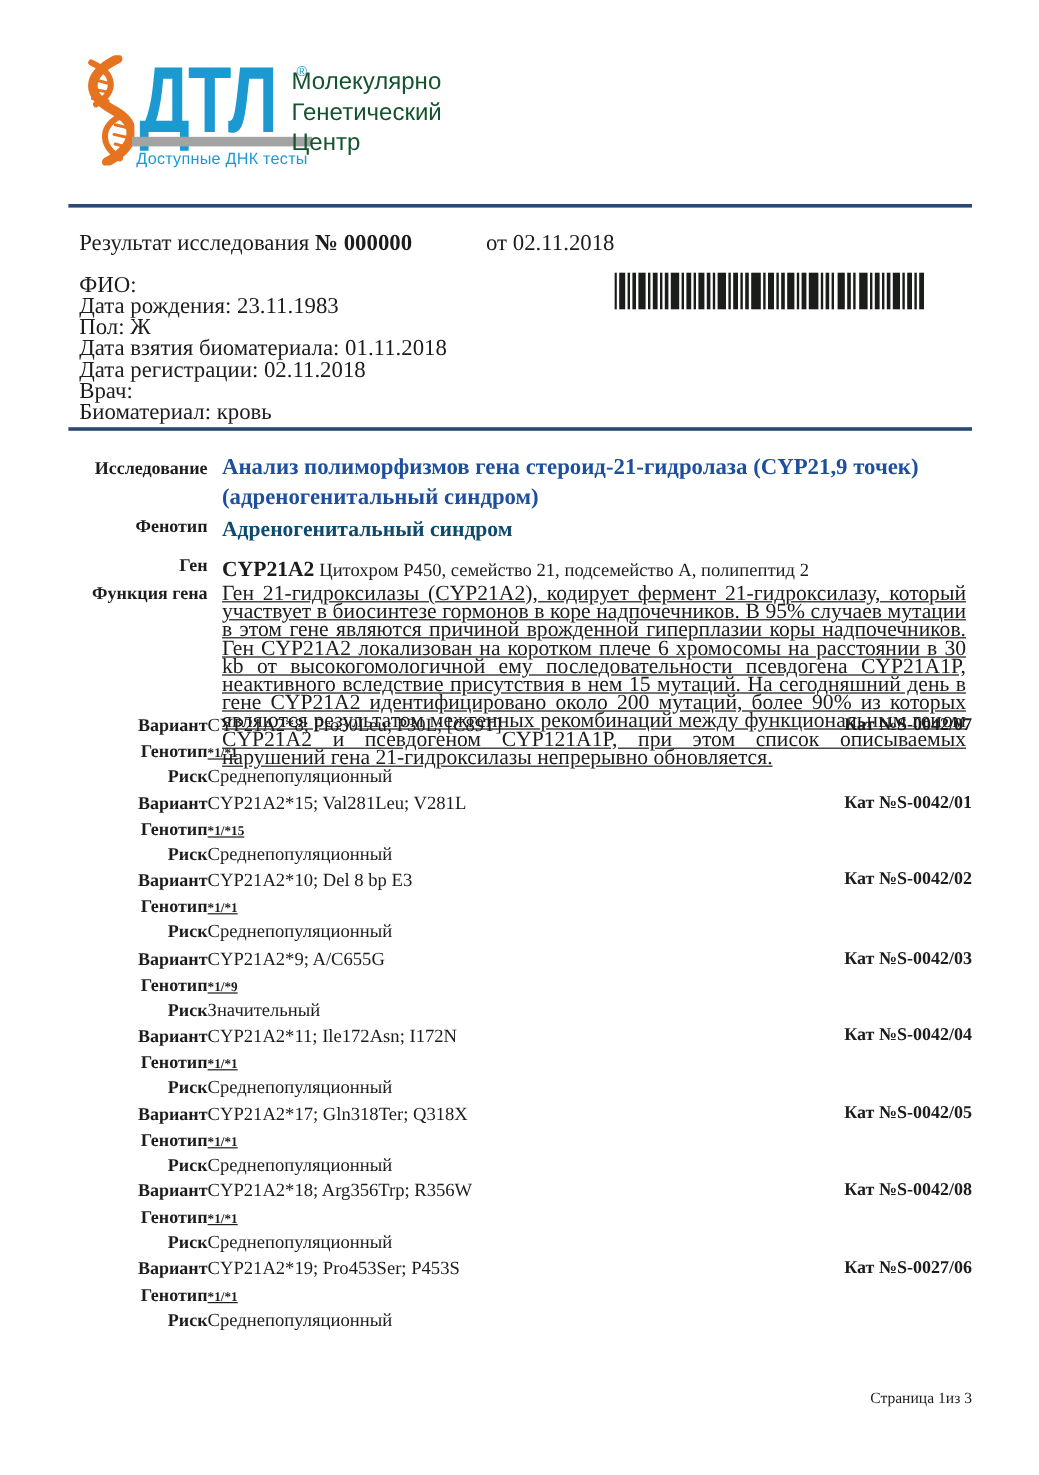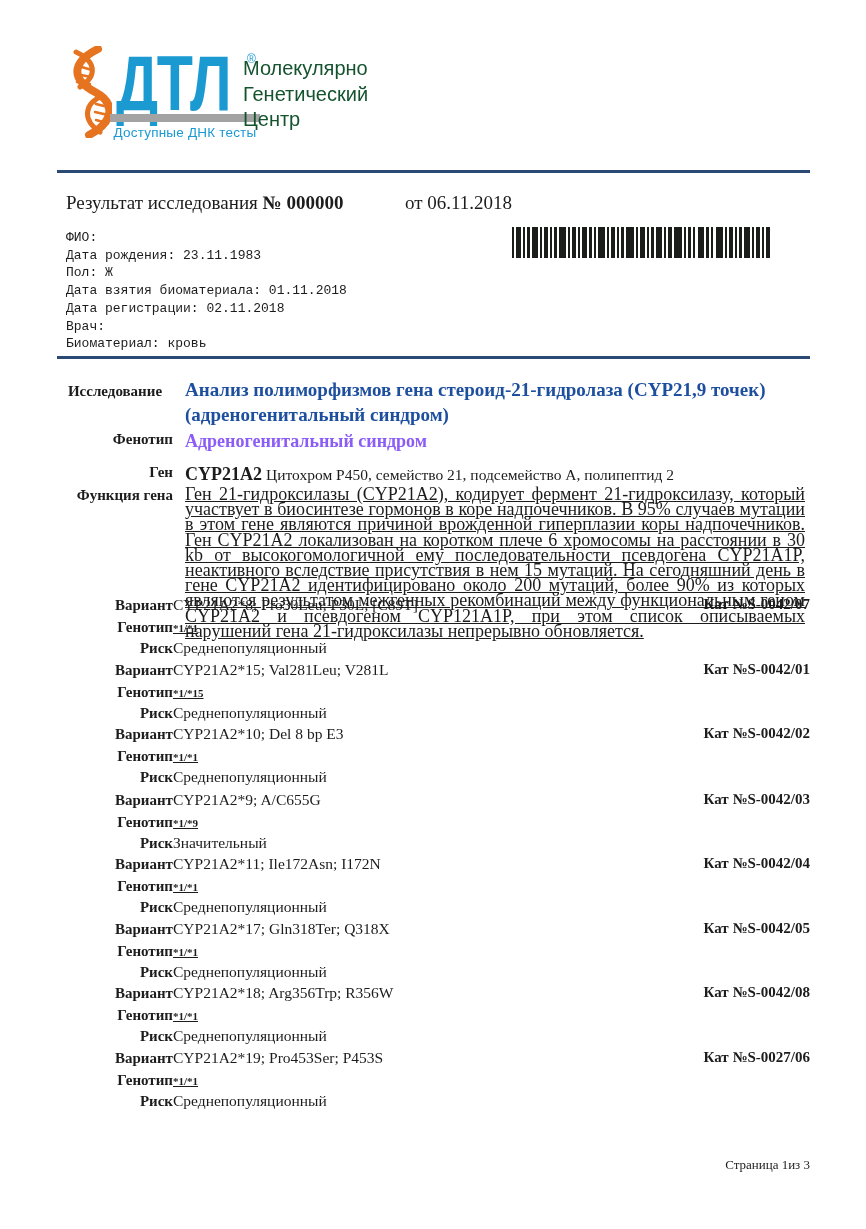--- a/index.html
+++ b/index.html
@@ -21,33 +21,33 @@
 
   
   .rule{position:absolute;left:57px;width:753px;height:3px;background:#2a4a74;}
   .rule-1{top:170px;} .rule-2{top:356px;}
 
   
   .report-title{position:absolute;left:66px;top:192px;font-size:19px;white-space:nowrap;}
   .report-number{font-weight:bold;}
   .report-date{position:absolute;left:405px;top:192px;font-size:19px;white-space:nowrap;}
 
-  .patient{position:absolute;left:66px;top:229px;font-size:13px;line-height:17.7px;font-family:Liberation Mono, monospace;}
+  .patient{position:absolute;left:66px;top:229px;font-size:19px;line-height:17.7px;}
   .barcode{position:absolute;left:512px;top:227px;width:258px;height:31px;}
 
   
   .row{position:absolute;left:57px;width:753px;}
   .rlabel{display:inline-block;width:116px;text-align:right;font-weight:bold;
           font-size:15px;vertical-align:top;}
   .rvalue{display:inline-block;width:620px;margin-left:12px;vertical-align:top;}
   .row-study{top:377px;}
-  .row-study .rlabel{padding-top:6px;text-align:center;}
+  .row-study .rlabel{padding-top:6px;}
   .study-value{font-size:19px;font-weight:bold;color:#1d4f9e;line-height:25px;}
   .row-phenotype{top:431px;}
-  .phenotype-value{font-size:18px;font-weight:bold;color:#8b5cf6;}
+  .phenotype-value{font-size:18px;font-weight:bold;color:#0c4a6e;}
   .row-gene{top:464px;}
   .gene-name{font-size:18px;font-weight:bold;}
   .gene-desc{font-size:15.5px;}
   .row-genefn{top:487px;}
   .genefn-text{font-size:18px;line-height:15.2px;text-align:justify;text-decoration:underline;}
 
   
   .vblock{position:absolute;left:57px;width:753px;font-size:15.5px;}
   .vrow{height:21.5px;line-height:21.5px;white-space:nowrap;}
   .vlabel{display:inline-block;width:116px;text-align:right;font-weight:bold;font-size:15px;}
@@ -84,21 +84,21 @@
     <div>Центр</div>
   </div>
 
   <div class="rule rule-1"></div>
 
   <div class="report-title">
     <span>Результат исследования</span>
     <span class="report-number">№</span>
     <span class="report-number">000000</span>
   </div>
-  <div class="report-date">от 06.11.2018</div>
+  <div class="report-date">от 02.11.2018</div>
 
   <div class="patient">
     <div><span>ФИО:</span> <span></span></div>
     <div><span>Дата рождения:</span> <span>23.11.1983</span></div>
     <div><span>Пол:</span> <span>Ж</span></div>
     <div><span>Дата взятия биоматериала:</span> <span>01.11.2018</span></div>
     <div><span>Дата регистрации:</span> <span>02.11.2018</span></div>
     <div><span>Врач:</span> <span></span></div>
     <div><span>Биоматериал:</span> <span>кровь</span></div>
   </div>

